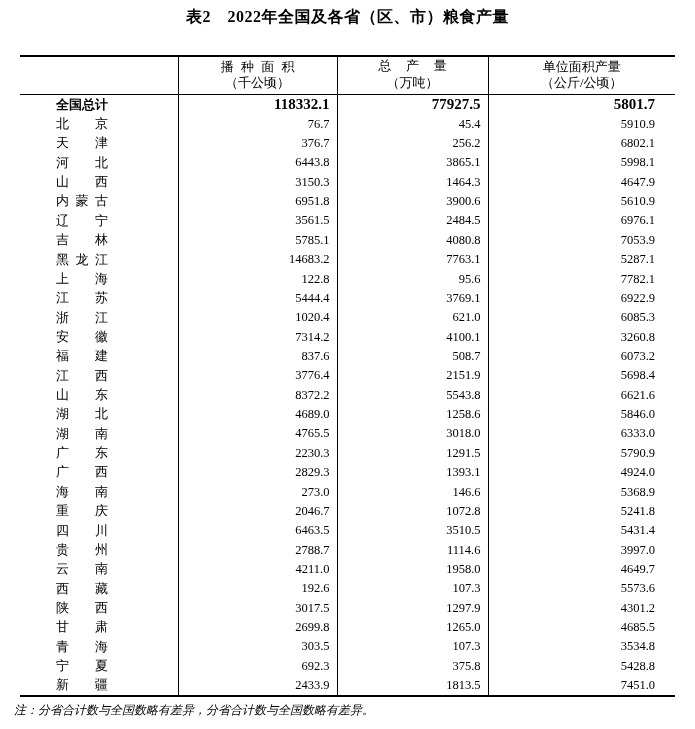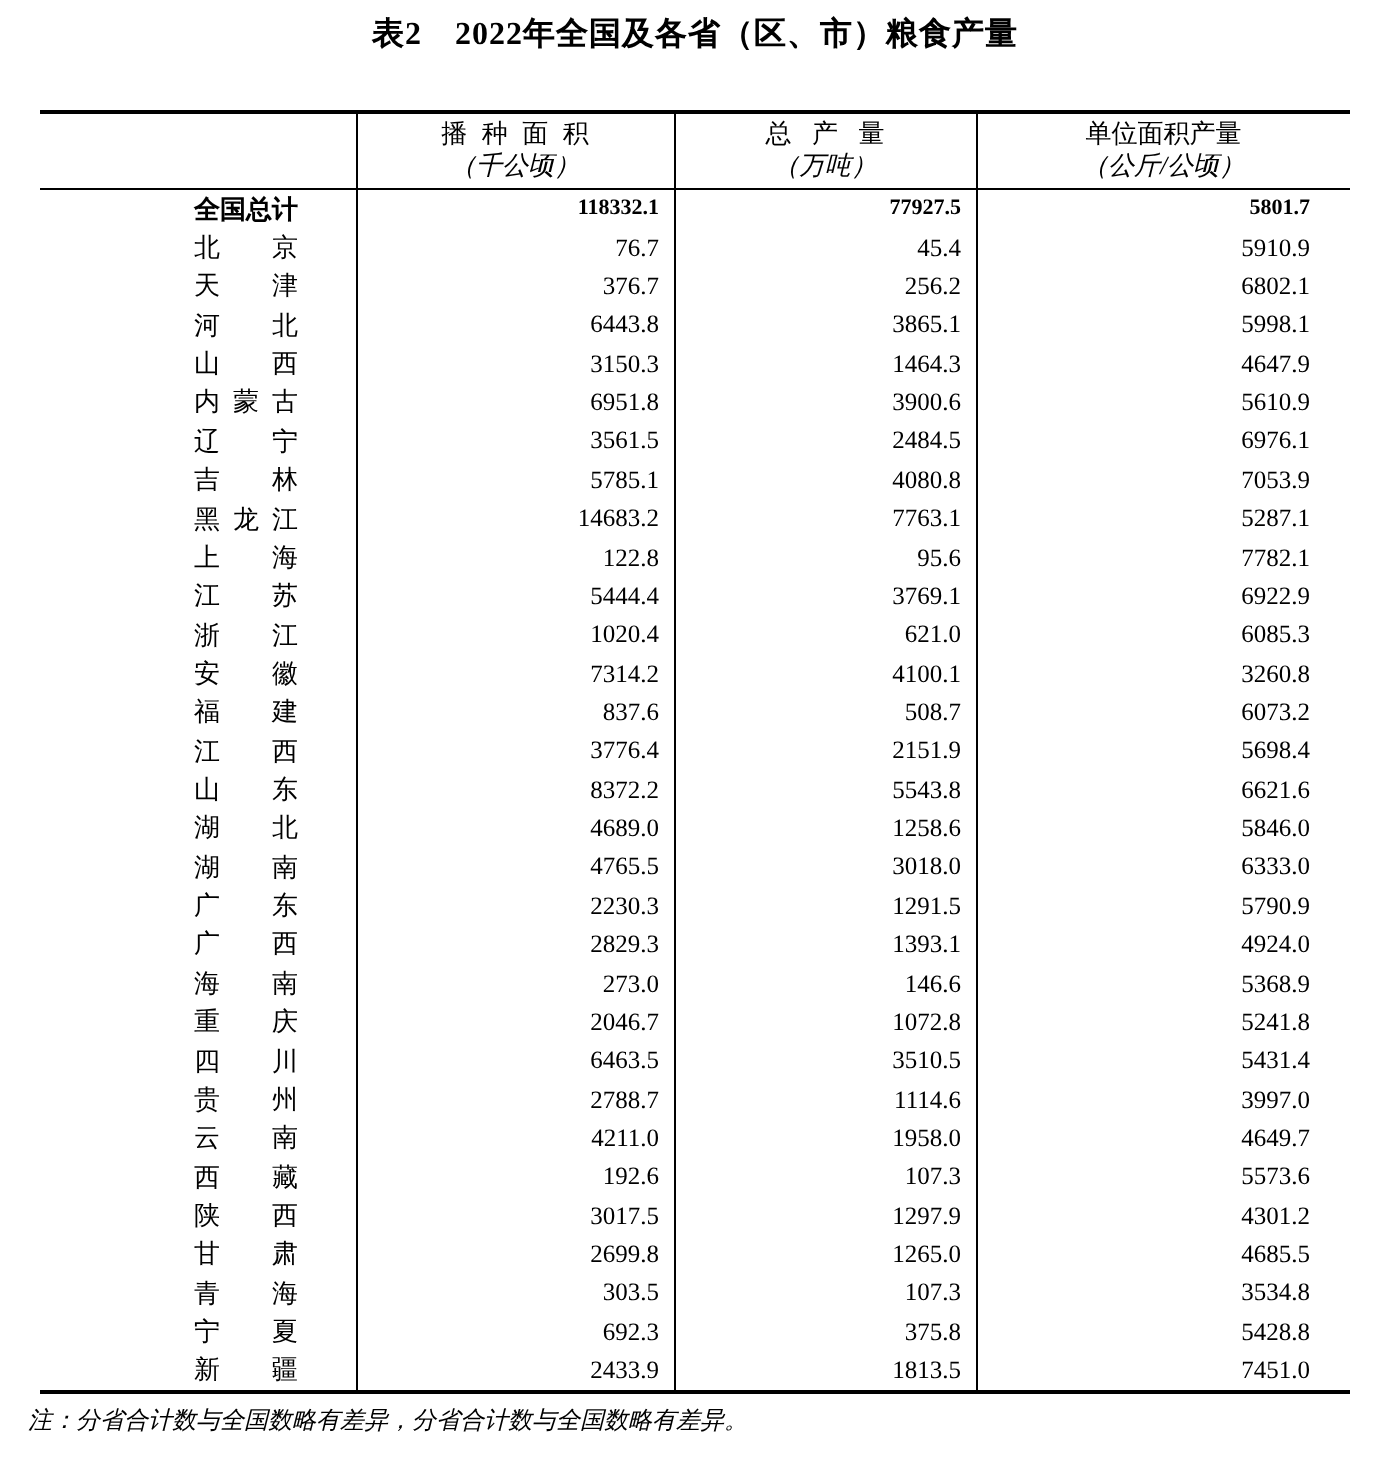--- a/index.html
+++ b/index.html
@@ -48,49 +48,49 @@
     font-size: 13px;
     text-align: center;
     vertical-align: middle;
     height: 38px;
     padding: 2px 0 3px 0;
     line-height: 16px;
   }
   thead th + th, tbody td + td { border-left: 1px solid #000; }
 
   .col-label { white-space: pre; word-spacing: 4px; }
-  .col-label.wide-space { word-spacing: 7px; }
-  .col-unit { white-space: pre; font-style: italic; }
+  .col-label.wide-space { word-spacing: 7px; font-family: Liberation Mono, monospace; }
+  .col-unit { white-space: pre; }
 
   tbody td {
     height: 18.7px;
     padding: 0;
     font-size: 13px;
     line-height: 18.7px;
     vertical-align: middle;
   }
   td.region-cell { text-align: left; }
   .region-name {
     display: inline-block;
     width: 52px;
-    margin-left: 77px;
+    margin-left: 36px;
     text-align: justify;
     text-align-last: justify;
     vertical-align: middle;
     line-height: 18.7px;
   }
   td.num {
     text-align: right;
     padding-right: 7px;
     font-size: 12.5px;
     font-family: "Liberation Serif", "DejaVu Serif", serif;
   }
   td.num.last { padding-right: 20px; padding-left: 45px; }
   tr.total { font-weight: bold; }
-  tr.total td.num { font-size: 11px; font-family: Liberation Serif, serif; }
+  tr.total td.num { font-size: 15px; font-family: Liberation Serif, serif; }
 
   .doc-note {
     position: absolute;
     left: 14px;
     top: 702px;
     font-size: 12px;
     font-style: italic;
     white-space: pre;
   }
 </style>

